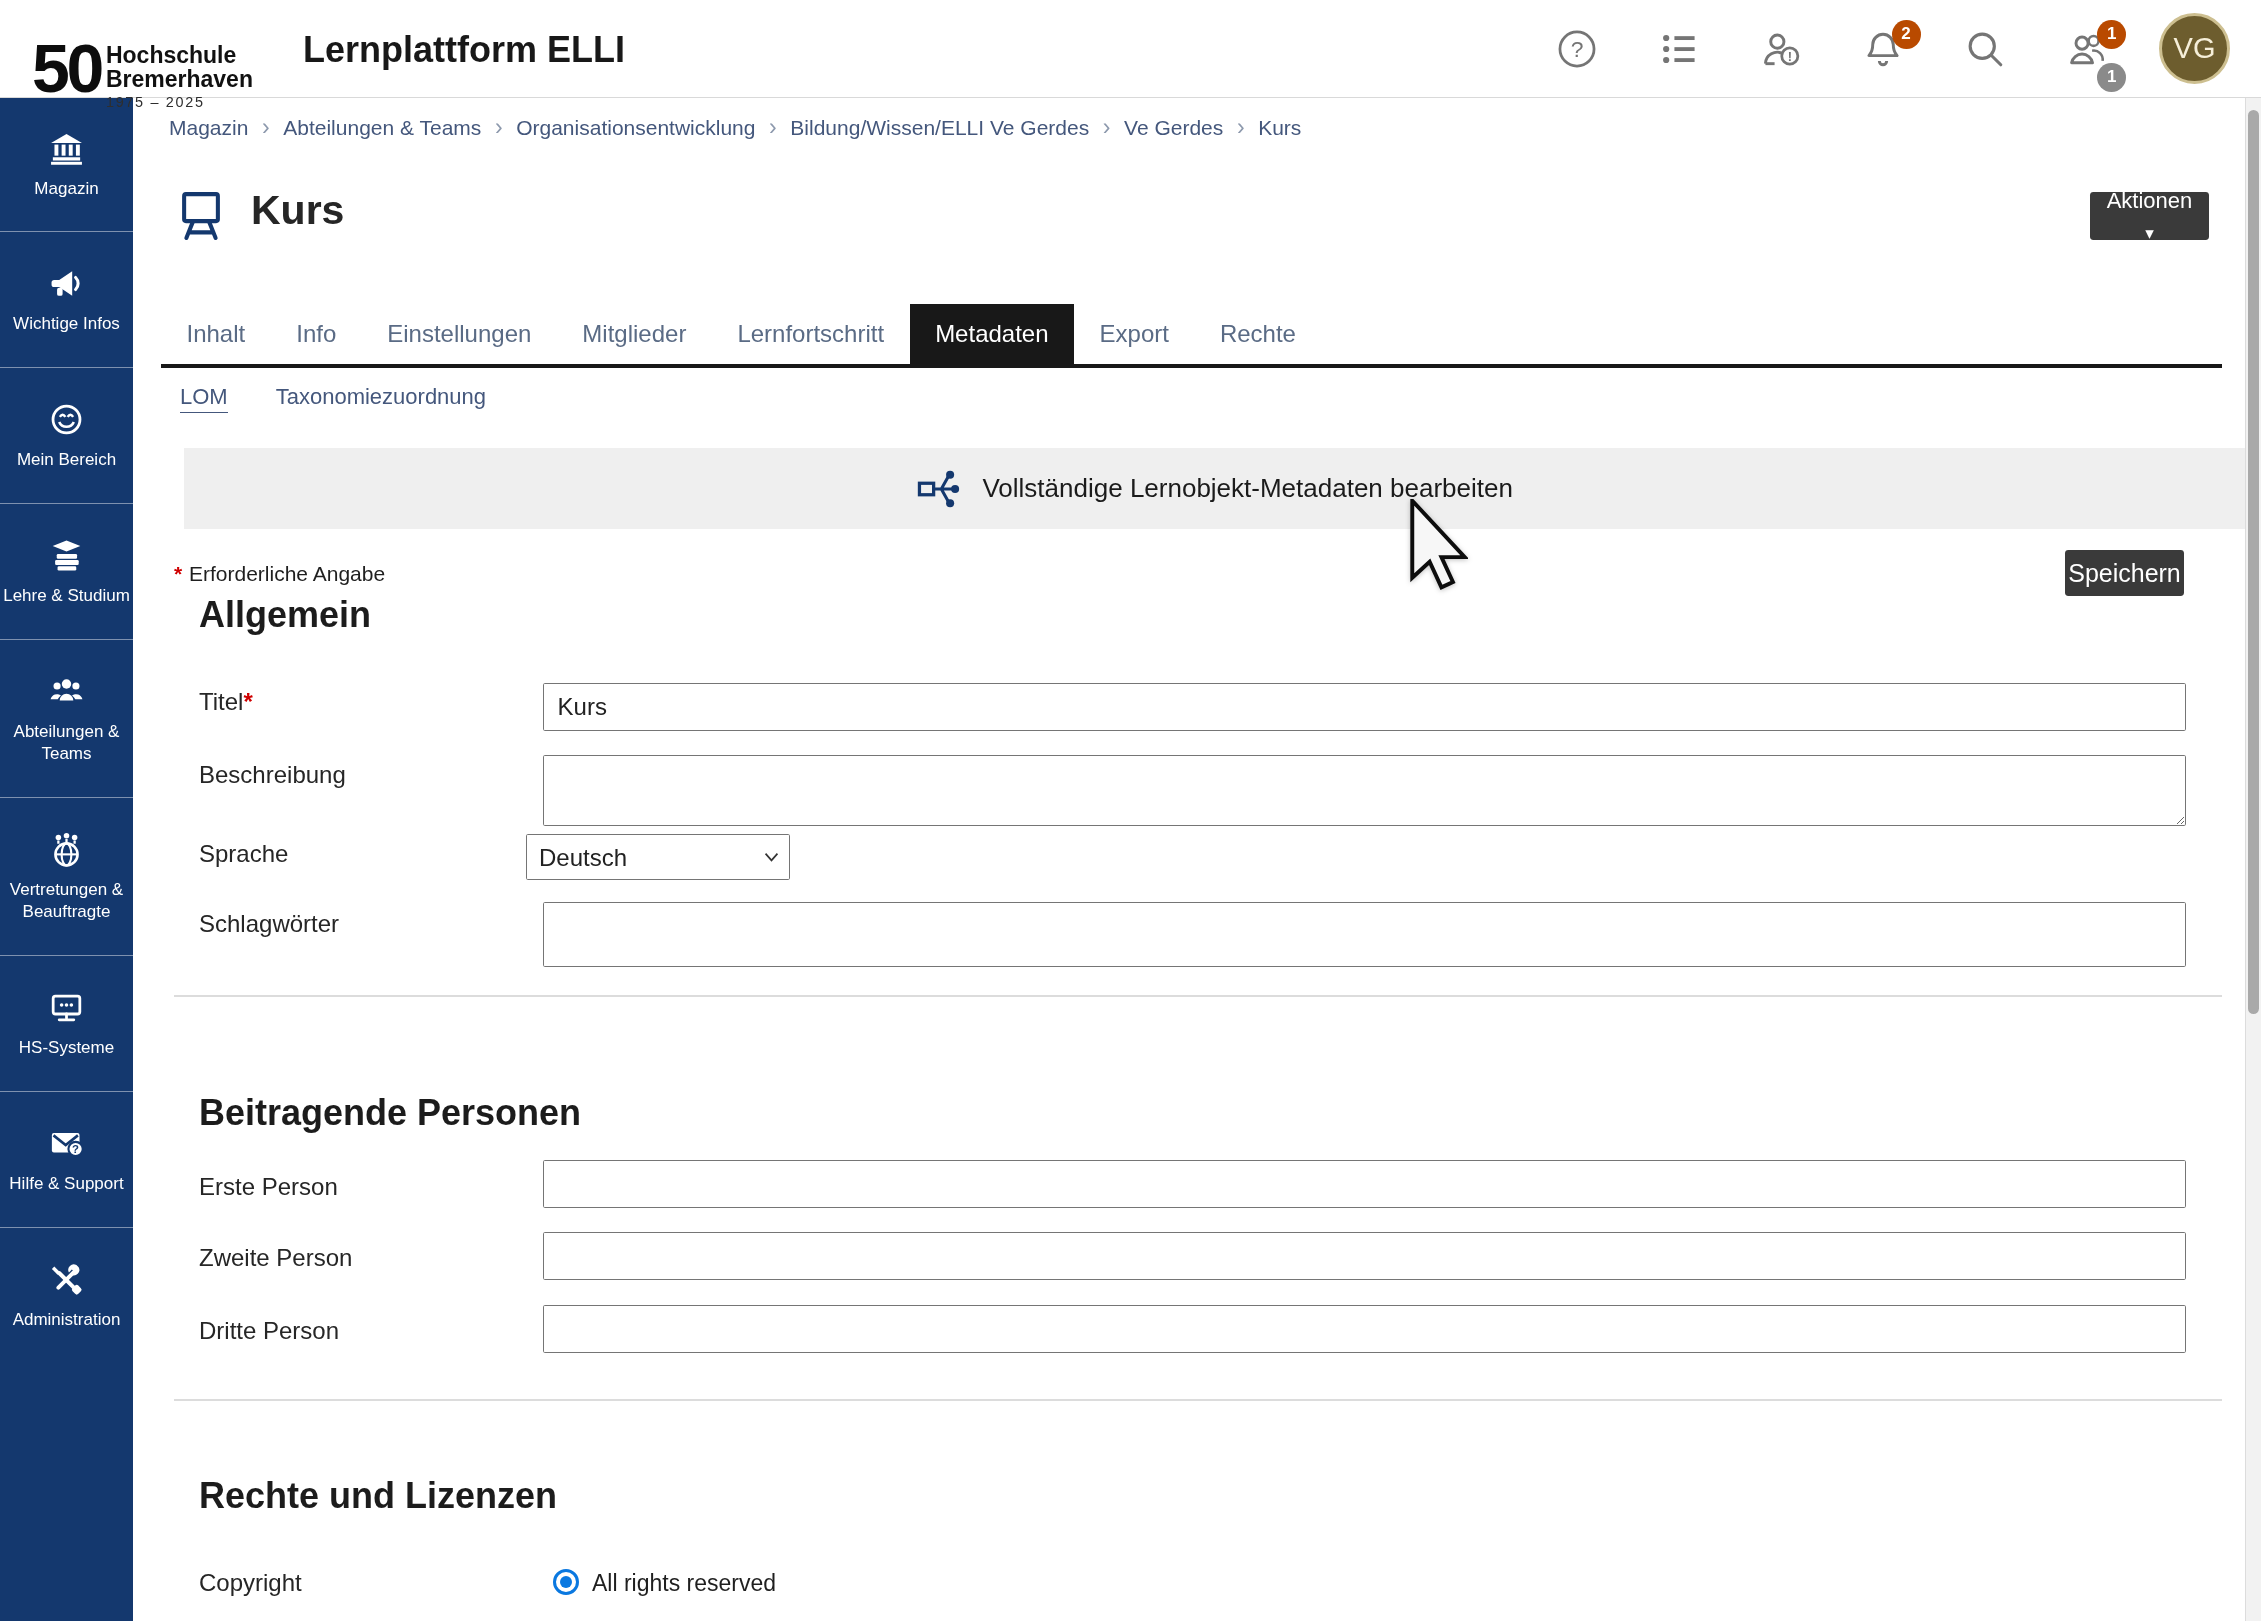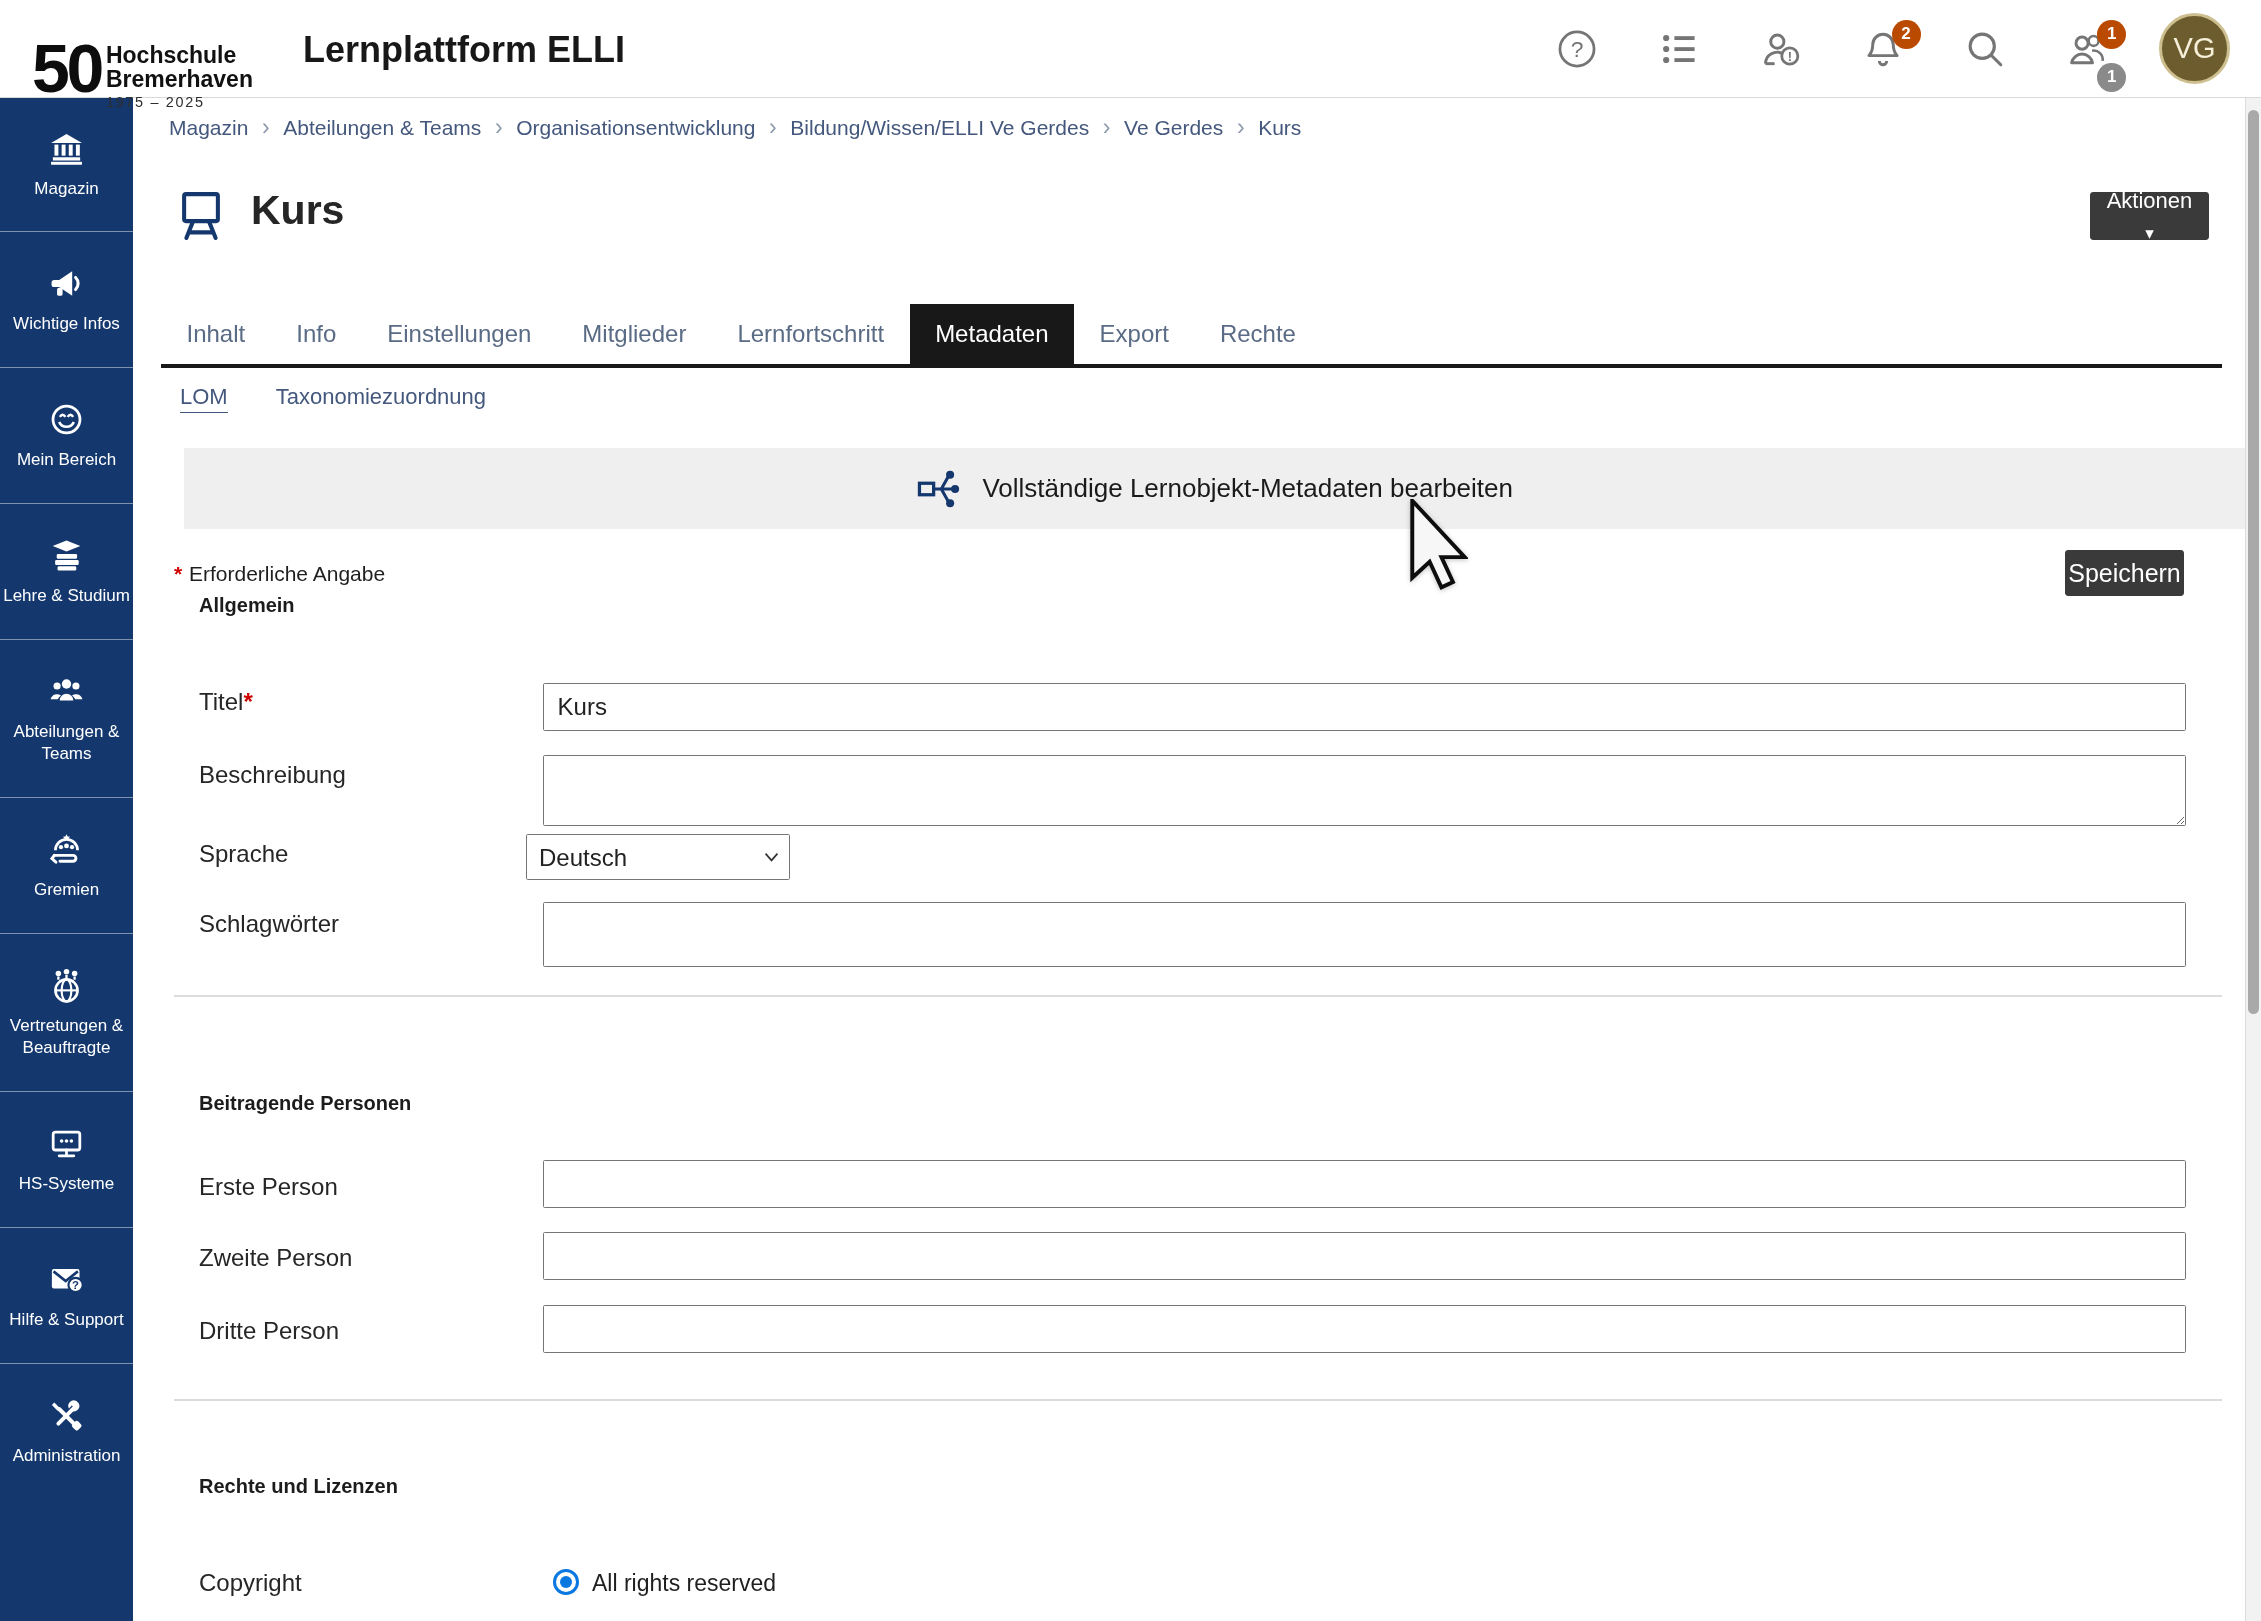--- a/index.html
+++ b/index.html
@@ -64,21 +64,21 @@
   
   .banner { left:161px; top:448px; width:2061px; height:81px; background:#efefef;
     display:flex; align-items:center; justify-content:center; gap:20.4px; cursor:pointer;margin-left:23px; }
   .banner svg { width:46px; height:46px; }
   .banner-text { font-size:26px; color:#1b1b1b; }
 
   
   .required-hint { left:174px; top:562px; font-size:21px; color:#1f1f1f; }
   .req { color:#cf0000; font-weight:bold; margin-right:6.8px; }
   .save-btn { left:2065px; top:550px; width:119px; height:46px; font-size:25px; }
-  .section-h { font-size:20px; font-weight:bold; color:#1c1c1c; }
+  .section-h { font-size:36px; font-weight:bold; color:#1c1c1c; }
   .flabel { font-size:24px; color:#262626; }
   .ctrl { left:543px; width:1643px; border:1.7px solid #757575; border-radius:1.7px;
     background:#fff; font-size:24px; color:#222; padding:0 13.6px;
     font-family:"Liberation Sans",sans-serif; }
   textarea.ctrl { padding-top:8.5px; }
   .select-wrap { left:526px; width:264px; height:46px; }
   .select-wrap select { width:100%; height:100%; border:1.7px solid #757575; border-radius:1.7px;
     font-size:24px; padding:0 37px 0 12px; appearance:none; -webkit-appearance:none;
     background:#fff; color:#222; font-family:"Liberation Sans",sans-serif; cursor:pointer; }
   .select-chevron { position:absolute; right:10.2px; top:17px; pointer-events:none; }
@@ -208,32 +208,20 @@
     <svg viewBox="0 0 24 24" fill="#fff">
       <circle cx="12" cy="7.4" r="2.9"></circle>
         <circle cx="6.2" cy="8.6" r="2.2"></circle>
         <circle cx="17.8" cy="8.6" r="2.2"></circle>
       <path d="M7.8 17.6 a4.2 4.2 0 0 1 8.4 0 Z"></path>
       <path d="M2.2 16.8 a4 4 0 0 1 6.4 -2.3 a6 6 0 0 0 -2 2.3 Z"></path>
       <path d="M21.8 16.8 a4 4 0 0 0 -6.4 -2.3 a6 6 0 0 1 2 2.3 Z"></path>
     </svg>
     <span class="side-label">Abteilungen &amp; Teams</span>
   </div>
-  <div class="side-item" style="height:136px">
-    <svg viewBox="0 0 24 24">
-      <path d="M12 2.6 l.7 1.4 1.5 .2 -1.1 1.1 .3 1.5 -1.4 -.7 -1.4 .7 .3 -1.5 -1.1 -1.1 1.5 -.2 Z" fill="#fff"></path>
-      <path d="M5.2 12.5 a6.8 6.8 0 0 1 13.6 0" fill="none" stroke="#fff" stroke-width="1.7"></path>
-      <circle cx="8.6" cy="10.6" r="1.3" fill="#fff"></circle>
-        <circle cx="12" cy="9.8" r="1.5" fill="#fff"></circle>
-      <circle cx="15.4" cy="10.6" r="1.3" fill="#fff"></circle>
-      <path d="M4.5 15.6 h11.5 a1.8 1.8 0 0 1 0 3.6 H8" fill="none" stroke="#fff" stroke-width="1.8" stroke-linecap="round"></path>
-      <path d="M4.5 15.6 l-1.5 2 2.5 2.2" fill="none" stroke="#fff" stroke-width="1.8" stroke-linecap="round"></path>
-    </svg>
-    <span class="side-label">Gremien</span>
-  </div>
   <div class="side-item" style="height:158px">
     <svg viewBox="0 0 24 24">
       <circle cx="7" cy="4.6" r="1.7" fill="#fff"></circle>
         <circle cx="12" cy="3.6" r="1.7" fill="#fff"></circle>
         <circle cx="17" cy="4.6" r="1.7" fill="#fff"></circle>
       <path d="M7 6.5 v2 M12 5.5 v2 M17 6.5 v2" stroke="#fff" stroke-width="1.4"></path>
       <circle cx="12" cy="15" r="6.8" fill="none" stroke="#fff" stroke-width="1.6"></circle>
       <ellipse cx="12" cy="15" rx="3" ry="6.8" fill="none" stroke="#fff" stroke-width="1.3"></ellipse>
       <path d="M5.2 15 h13.6" stroke="#fff" stroke-width="1.3"></path>
     </svg>

